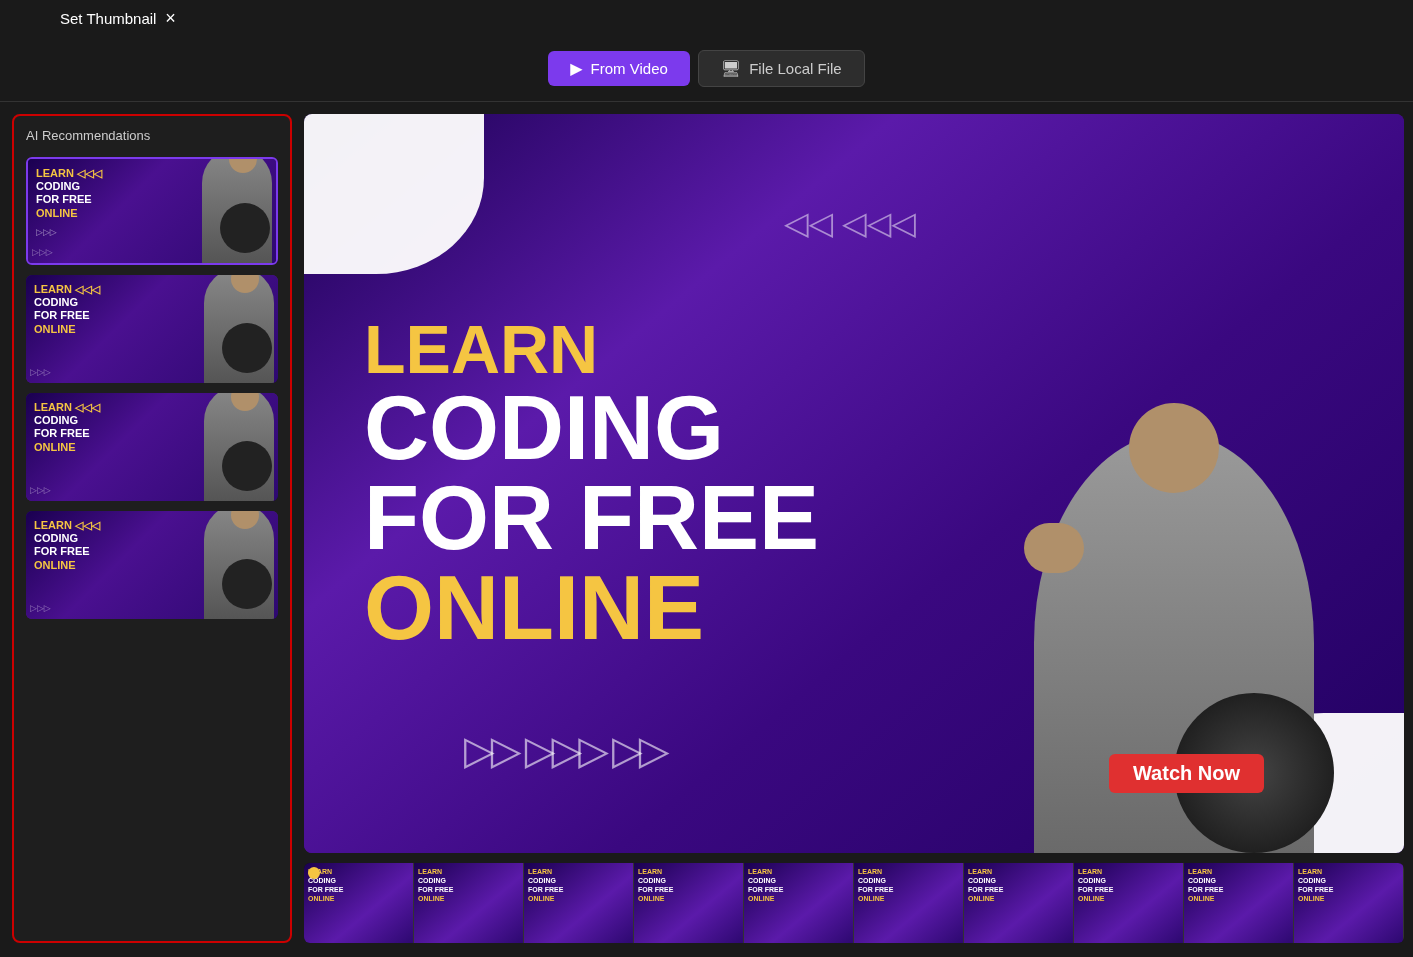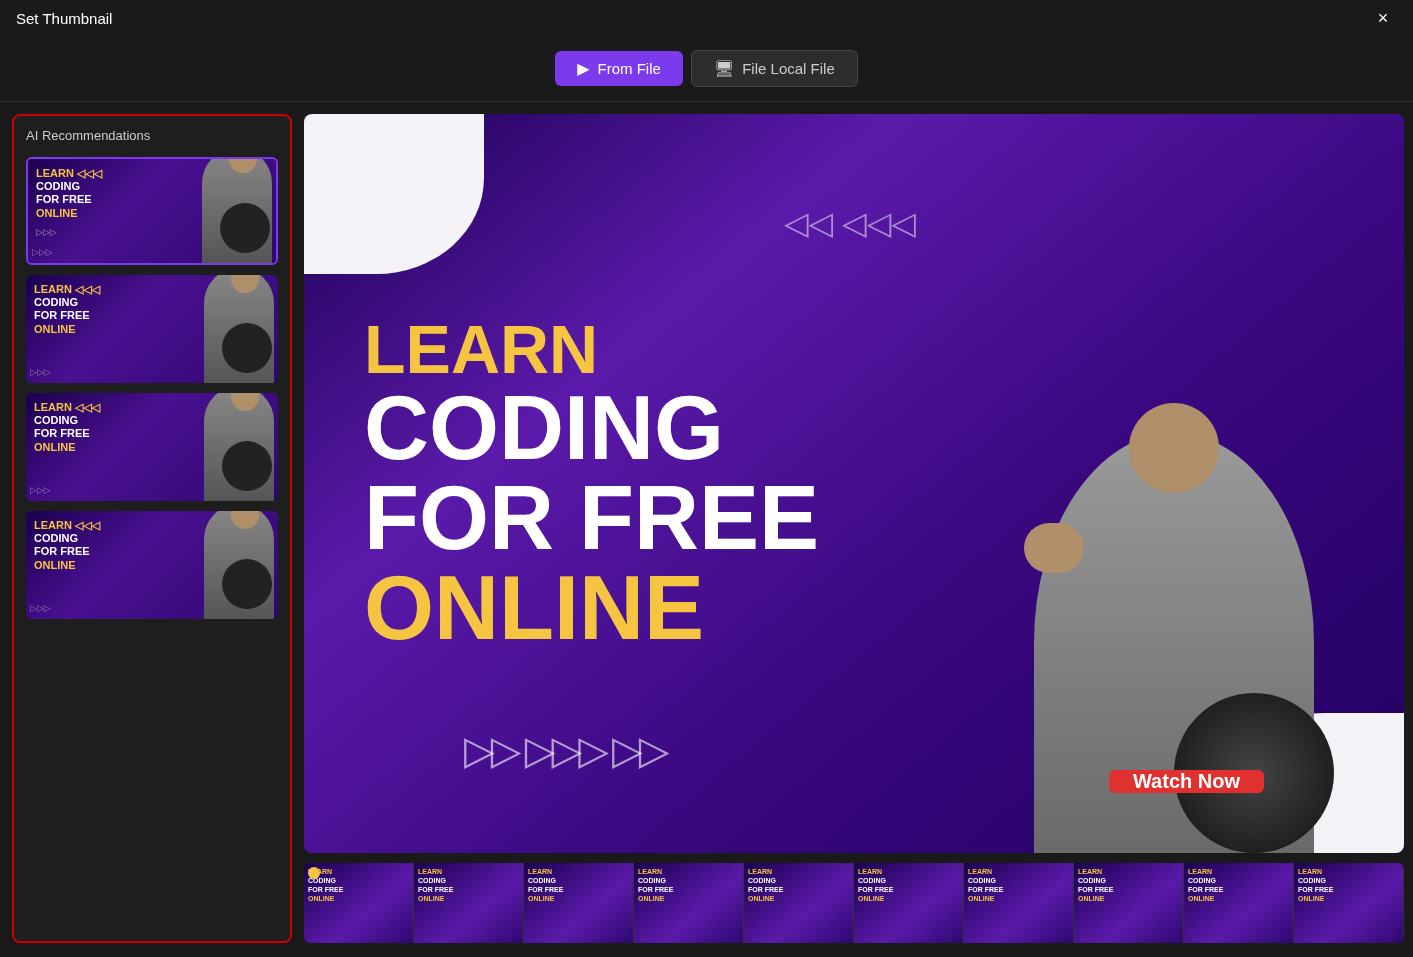--- a/index.html
+++ b/index.html
@@ -9,24 +9,25 @@
       color: #fff;
       font-family: 'Segoe UI', Arial, sans-serif;
       width: 1413px;
       height: 957px;
       overflow: hidden;
     }
 
     .title-bar {
       display: flex;
       align-items: center;
-      justify-content: space-between;
+      justify-content: flex-start;
       padding: 8px 16px;
       background: #1a1a1a;
       height: 36px;
+      margin-left: 44px;
     }
 
     .title-bar-title {
       font-size: 15px;
       font-weight: 400;
       color: #fff;
     }
 
     .close-btn {
       background: none;
@@ -268,21 +269,21 @@
       font-size: 32px;
       z-index: 2;
     }
 
     .watch-now-btn {
       position: absolute;
       bottom: 60px;
       right: 140px;
       background: #e03030;
       color: #fff;
-      padding: 0 24px;
+      padding: 8px 24px;
       border-radius: 6px;
       font-size: 20px;
       font-weight: 700;
       z-index: 3;
     }
 
     
     .main-person {
       position: absolute;
       right: 30px;
@@ -346,21 +347,21 @@
 <body>
 
 <div class="title-bar">
   <span class="title-bar-title">Set Thumbnail</span>
   <button class="close-btn">×</button>
 </div>
 
 <div class="tab-bar">
   <button class="tab-btn active">
     <span class="tab-icon">▶</span>
-    <span>From File</span>
+    <span>From Video</span>
   </button>
   <button class="tab-btn inactive">
     <span class="tab-icon">🖥</span>
     <span>File Local File</span>
   </button>
 </div>
 
 <div class="main-content">
 
   <div class="sidebar">

